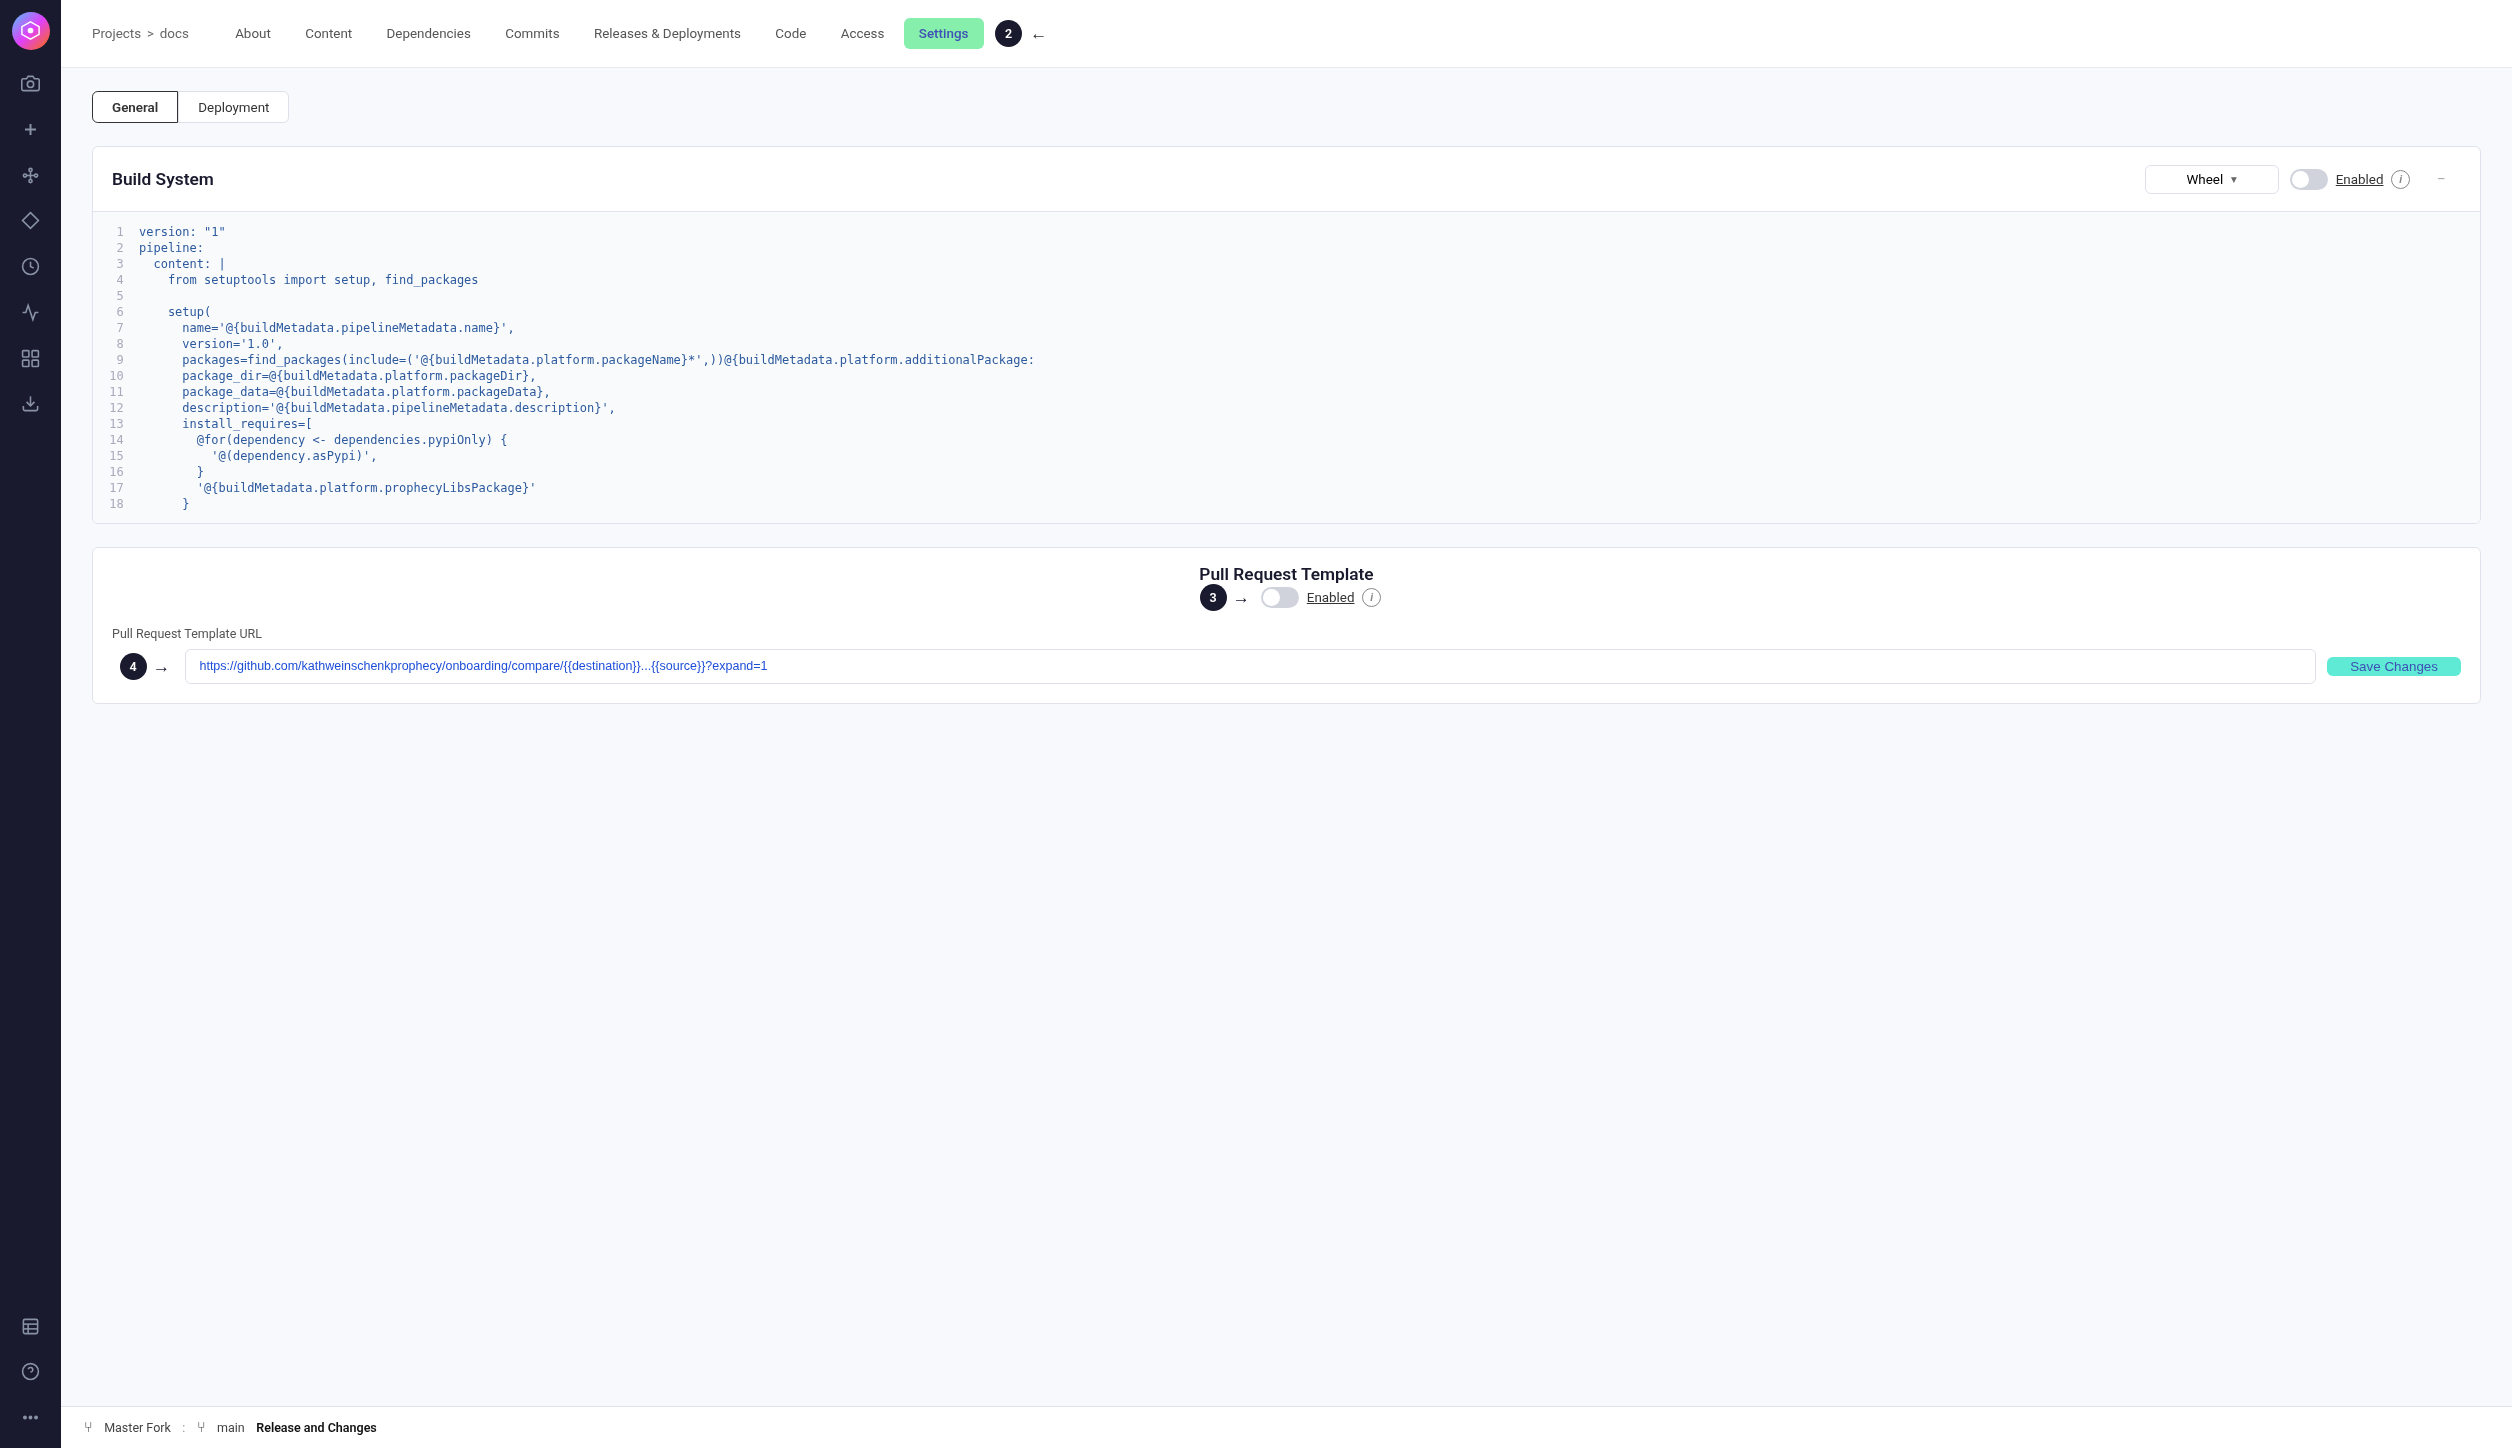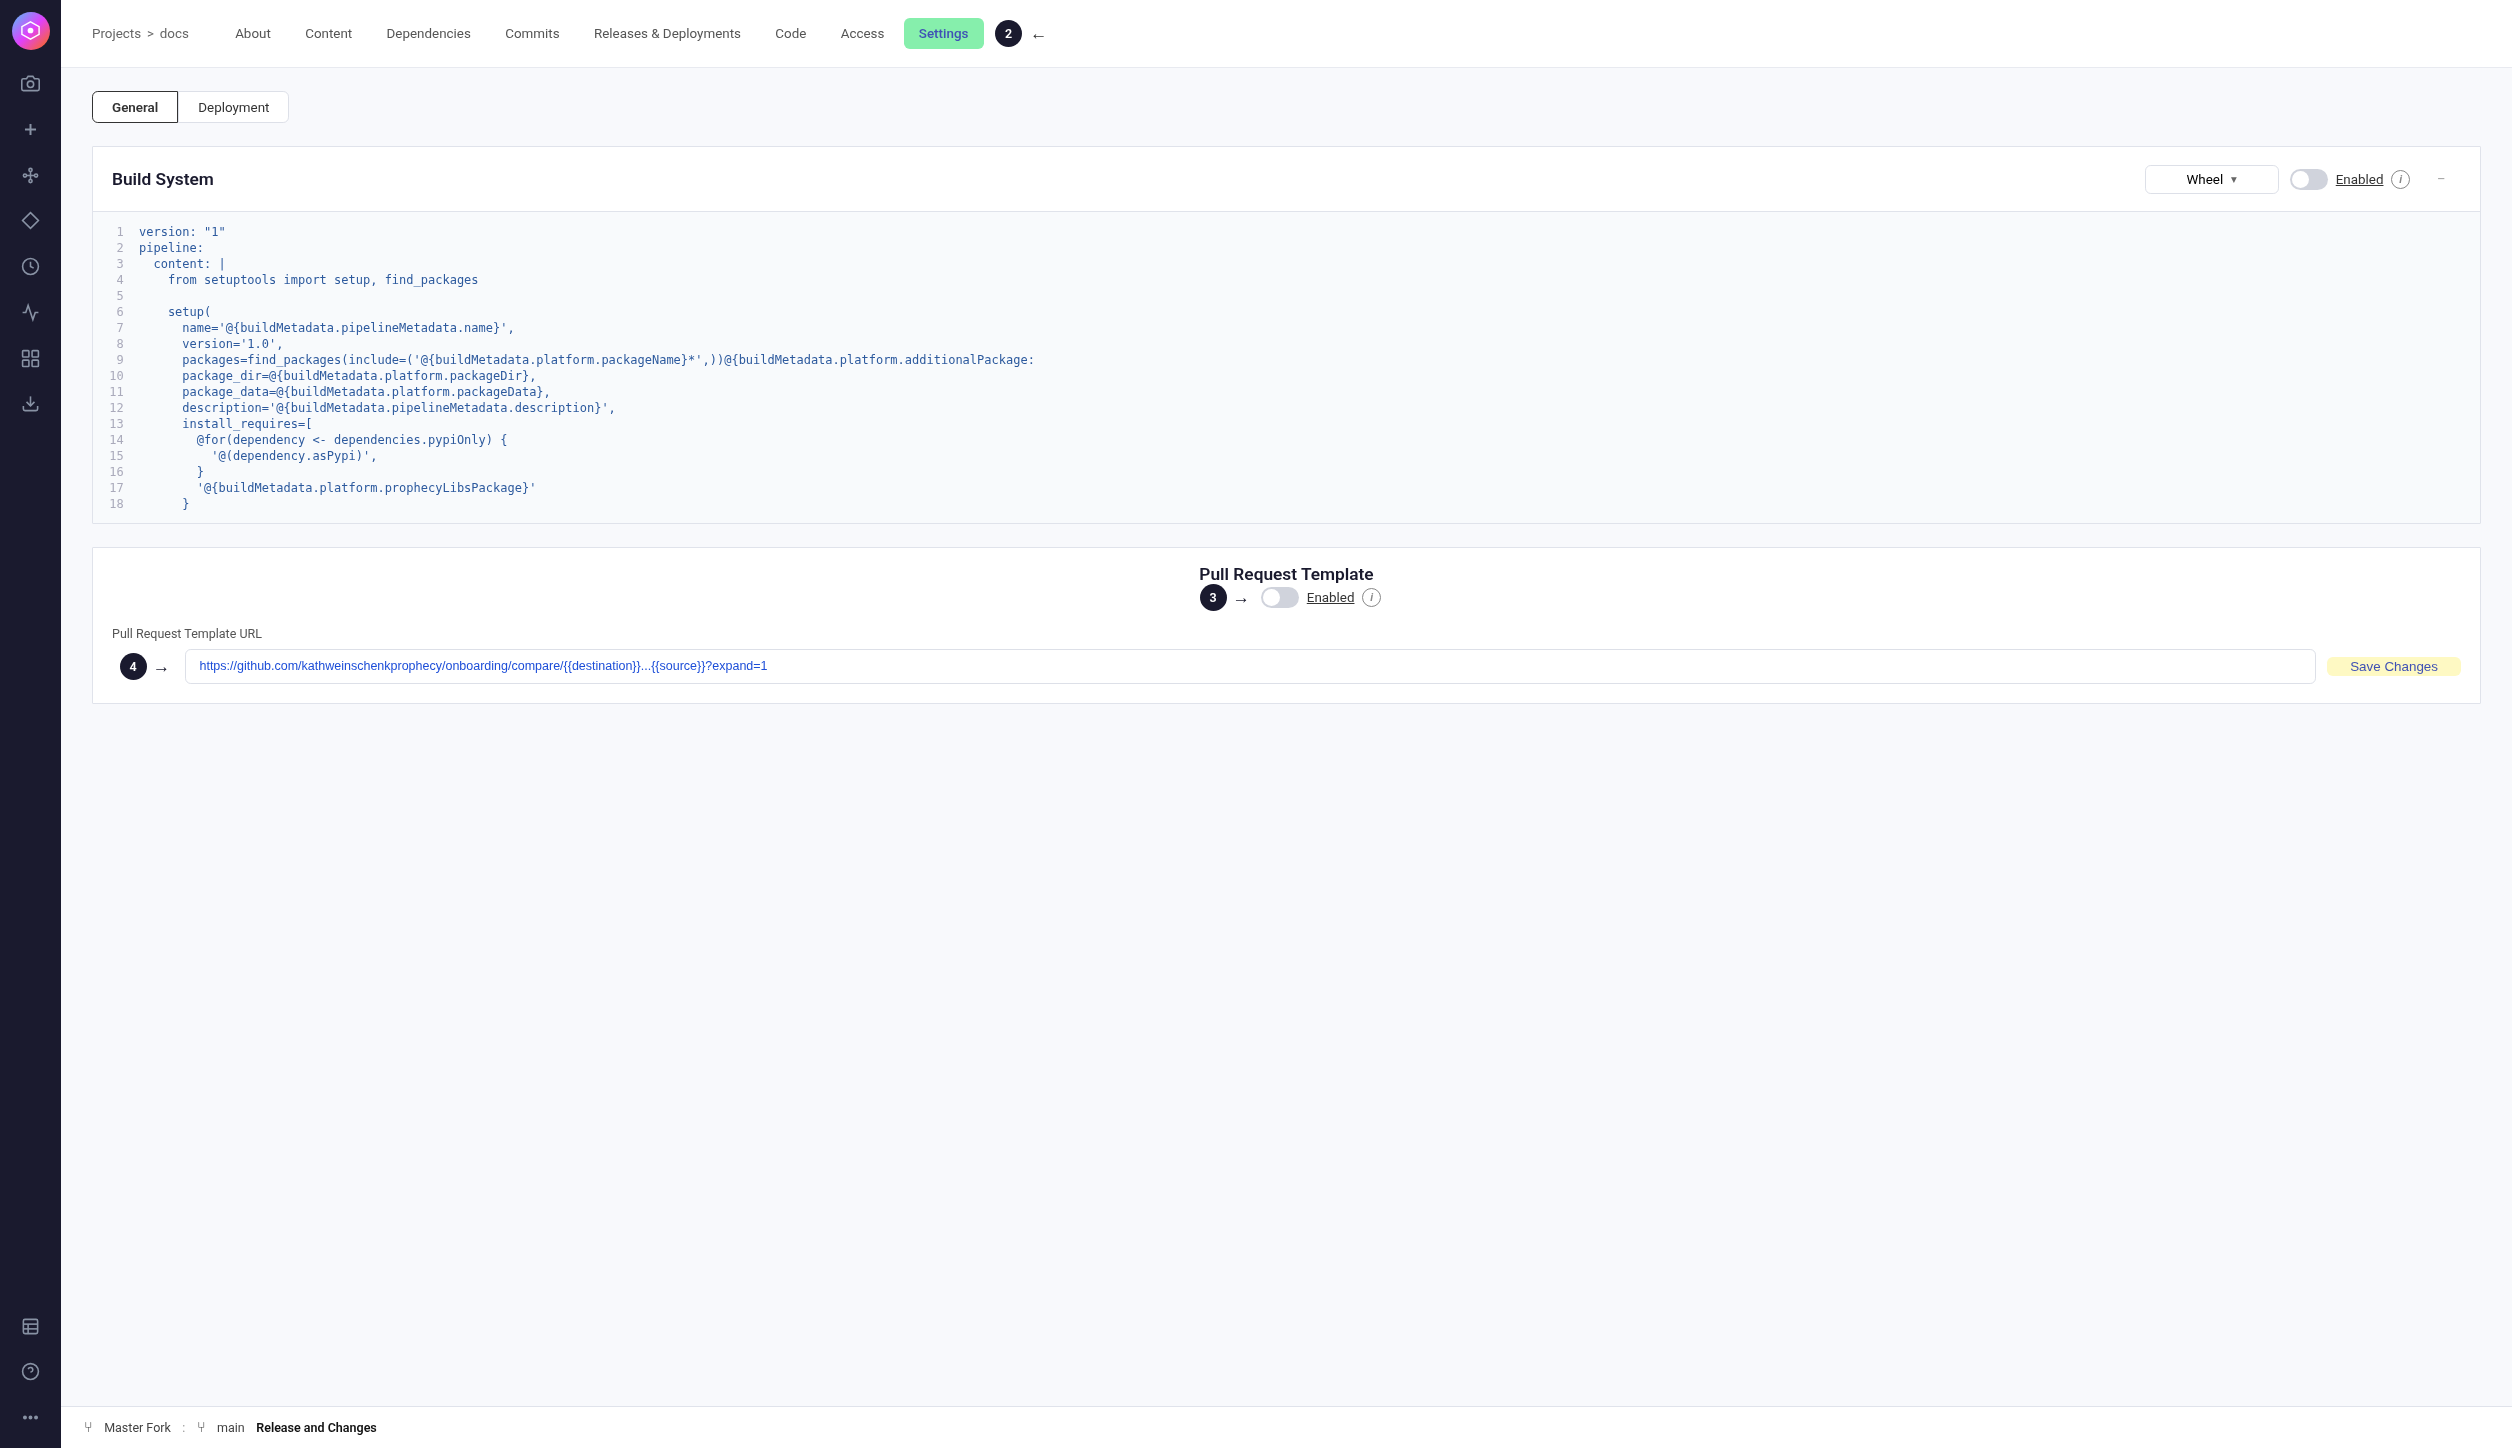--- a/index.html
+++ b/index.html
@@ -115,21 +115,21 @@
       background: #fff;
       border-color: #333;
       font-weight: 600;
       z-index: 1;
     }
 
     
     .section {
       background: #fff;
       border: 1px solid #e0e3eb;
-      border-radius: 1px;
+      border-radius: 6px;
       margin-bottom: 23px;
       overflow: hidden;
     }
     .section-header {
       display: flex; align-items: center; justify-content: space-between;
       padding: 15.3px 19px;
       border-bottom: 1px solid #e0e3eb;
     }
     .section-title {
       font-size: 17.3px;
@@ -231,21 +231,21 @@
       border-radius: 5.8px;
       padding: 9.6px 13.4px;
       font-size: 12.5px;
       color: #1d4ed8;
       background: #fff;
       outline: none;
     }
     .save-btn {
       padding: 2px 23px;
       border-radius: 5.8px;
-      background: #fef9c3;
+      background: #5eead4;
       color: #3f51b5;
       border: none;
       font-size: 13.4px;
       font-weight: 500;
       cursor: pointer;
       white-space: nowrap;
     }
 
     
     .bottombar {

